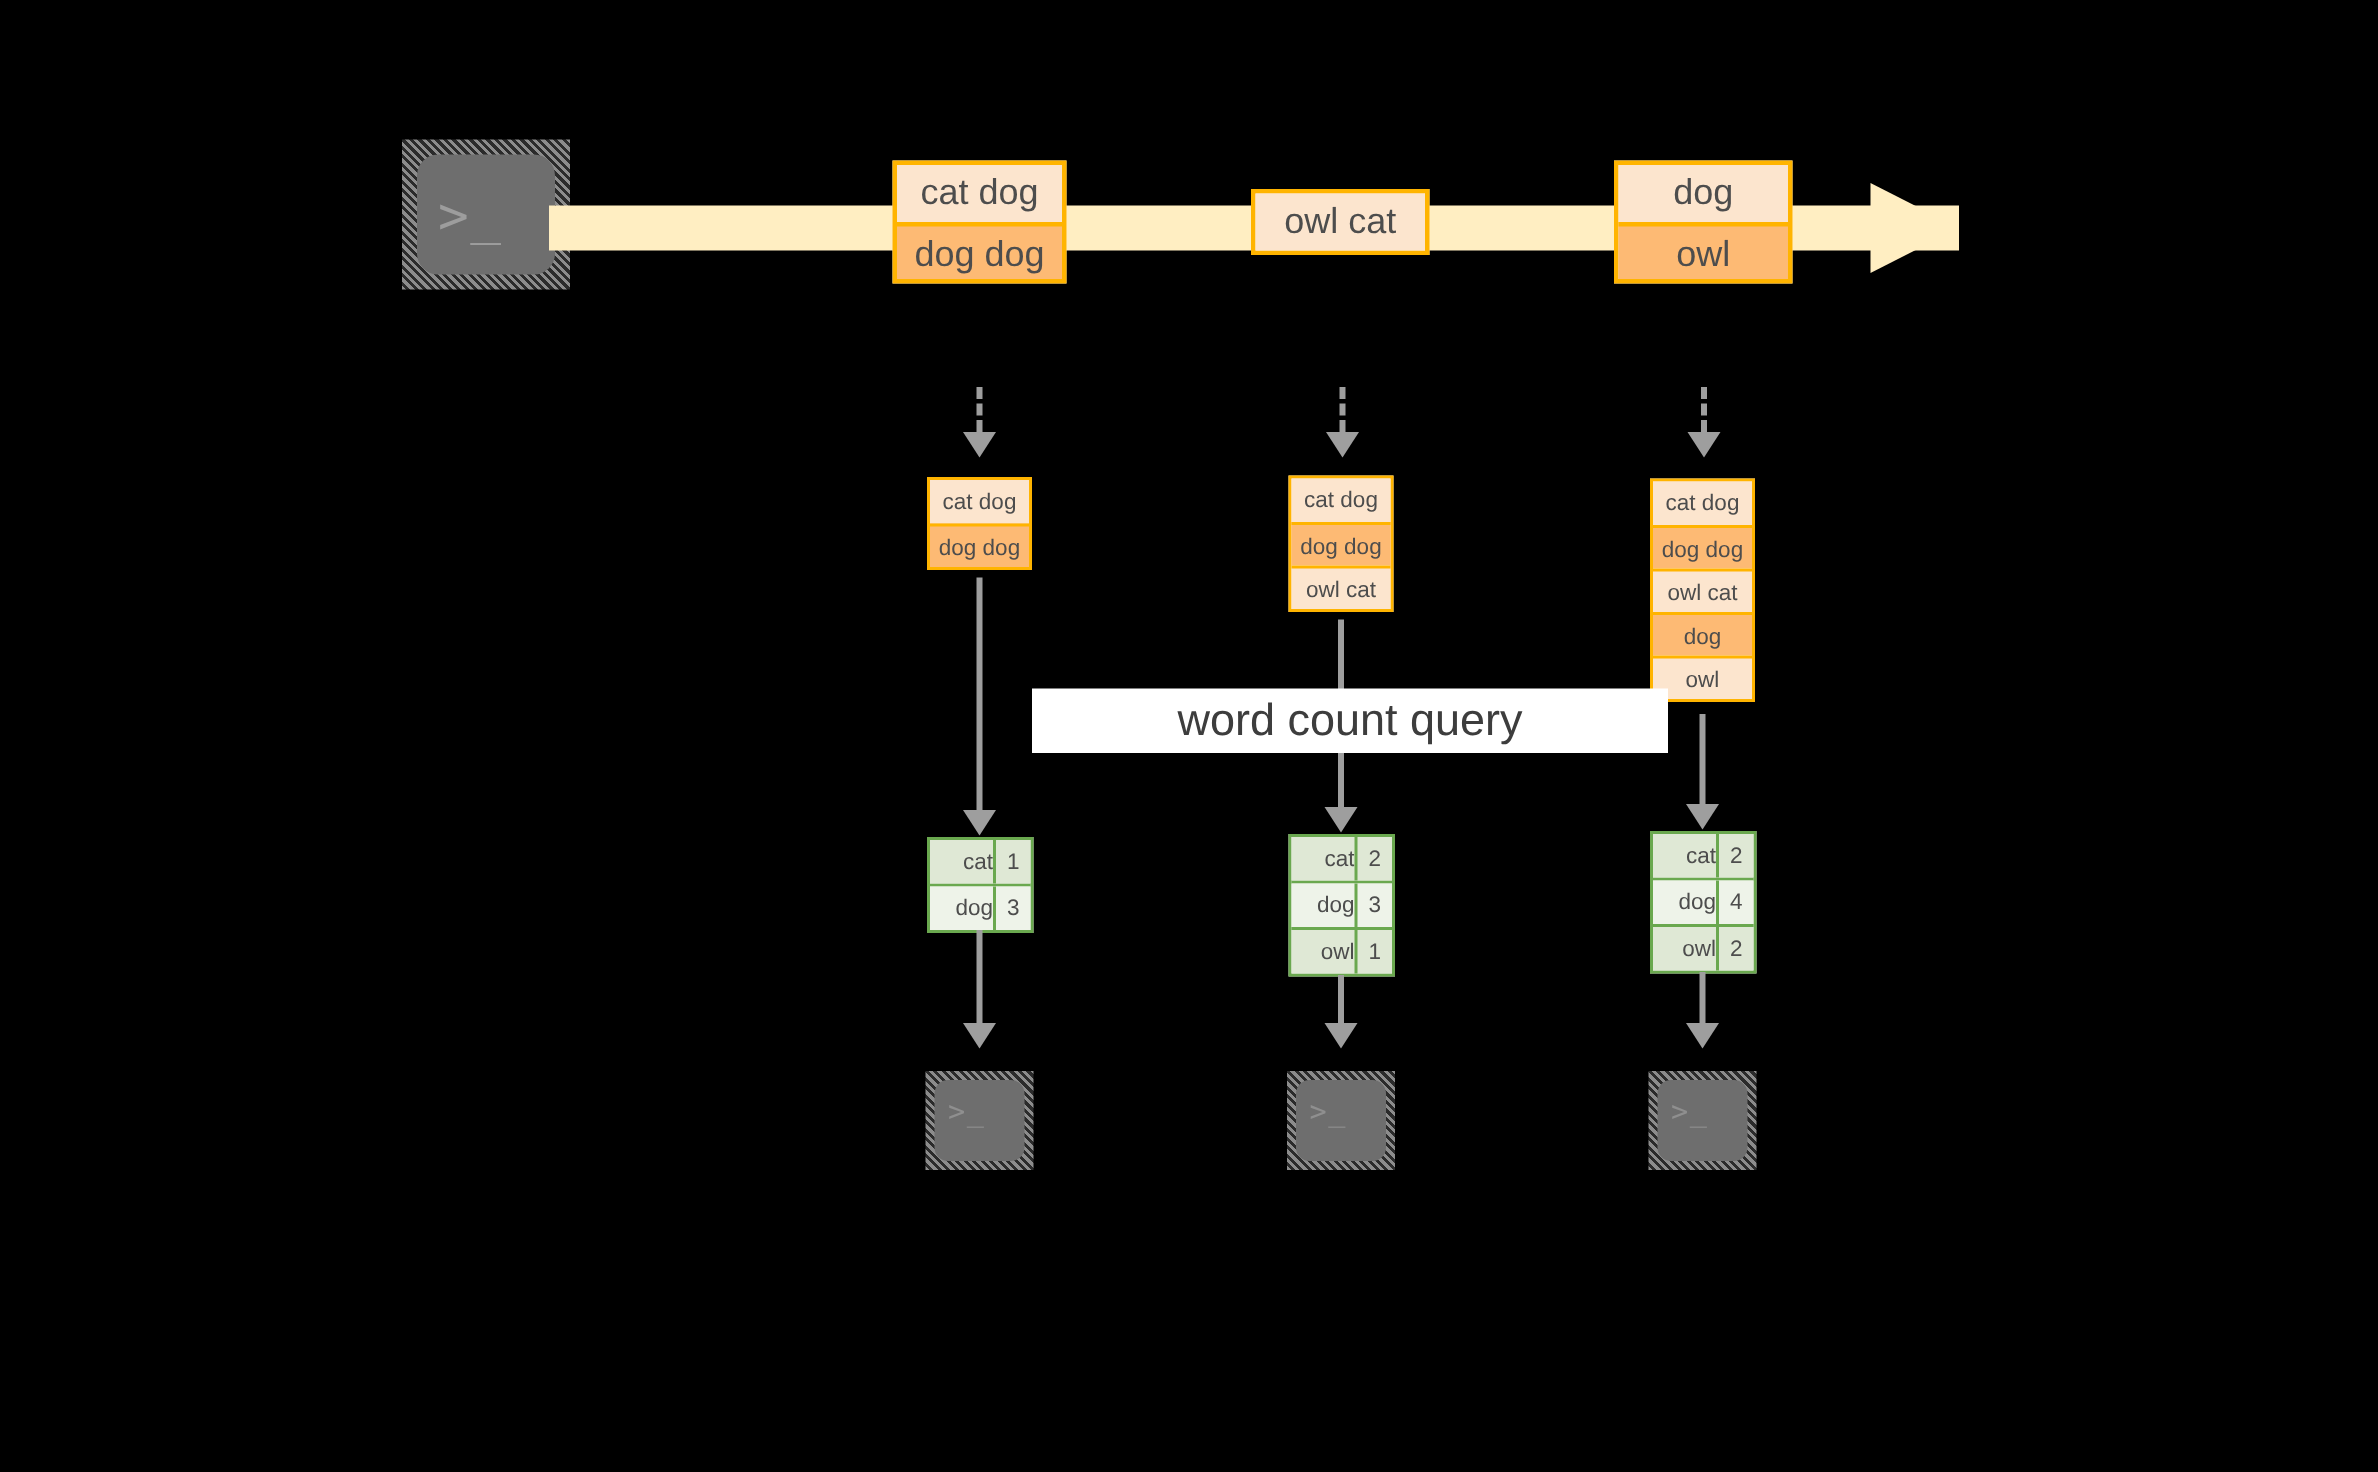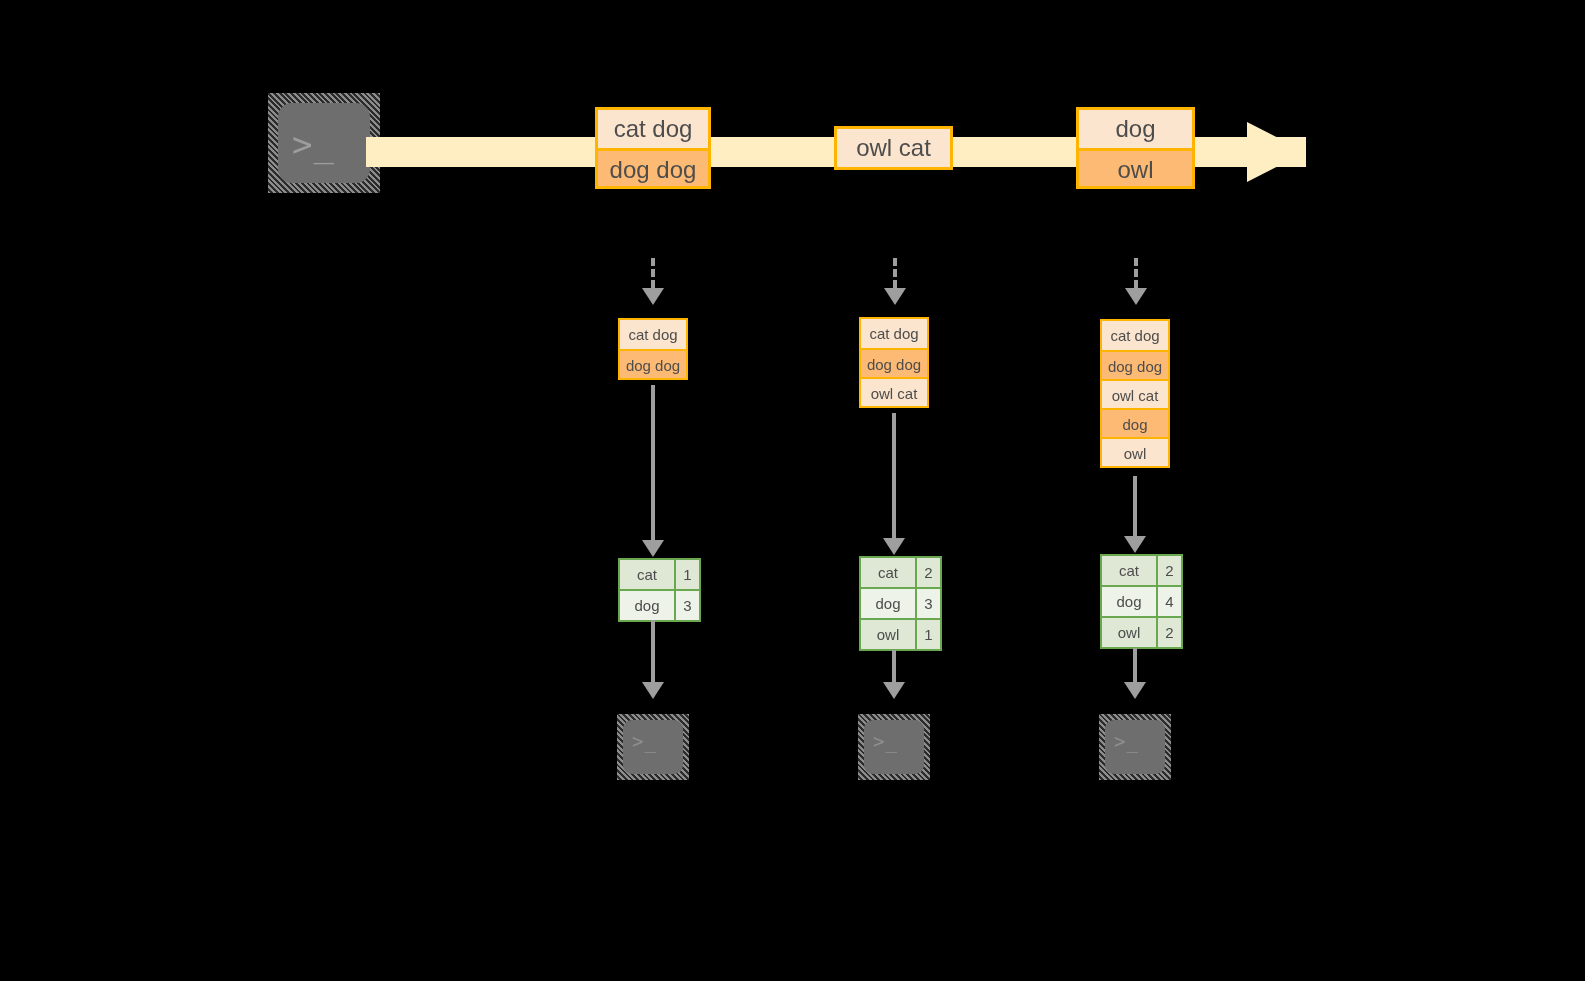--- a/index.html
+++ b/index.html
@@ -116,21 +116,21 @@
   .result-row + .result-row { border-top: 2px solid #6aa84f; }
   .result-row .word,
   .result-row .count {
     box-sizing: border-box;
     font-size: 15px;
     line-height: 29px;
     height: 29px;
     text-align: center;
     color: #4d4d4d;
   }
-  .result-row .word  { width: 54px; }
+  .result-row .word  { width: 42px; text-align: right; }
   .result-row .count { width: 25px; border-left: 2px solid #6aa84f; }
   .result-row.shade-a .word,
   .result-row.shade-a .count { background: #dfe8d5; }
   .result-row.shade-b .word,
   .result-row.shade-b .count { background: #eef3e9; }
 
   
   .vline {
     position: absolute;
     width: 4px;
@@ -289,14 +289,17 @@
 
   <div class="vline" style="left:1133px; top:648px; height:34px;"></div>
   <div class="vhead" style="left:1124px; top:682px;"></div>
 
   <div class="hostbox sink" style="left:1099px; top:714px; width:72px; height:66px;">
     <div class="inner">
       <span class="prompt">&gt;_</span>
     </div>
   </div>
 
+  <div class="query-banner" style="left:688px; top:459px; width:424px; height:43px;">
+    <span>word count query</span>
+  </div>
 
 </div>
 
 </body></html>

